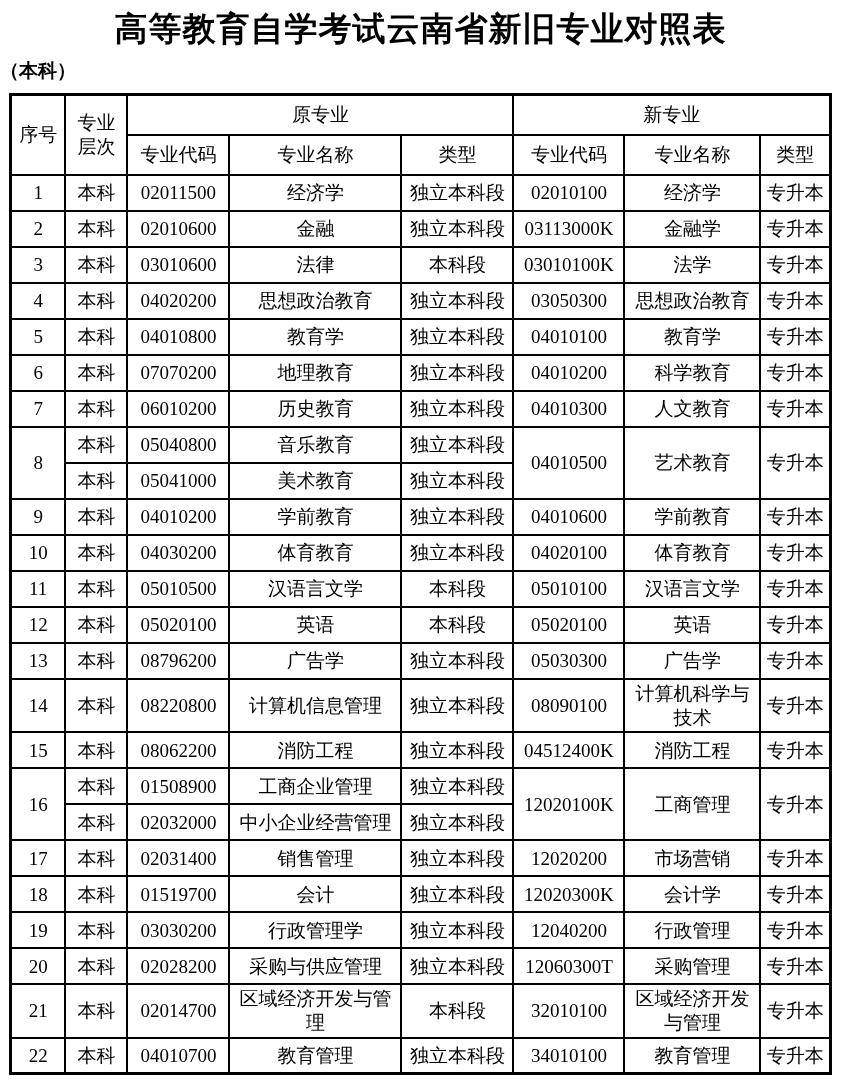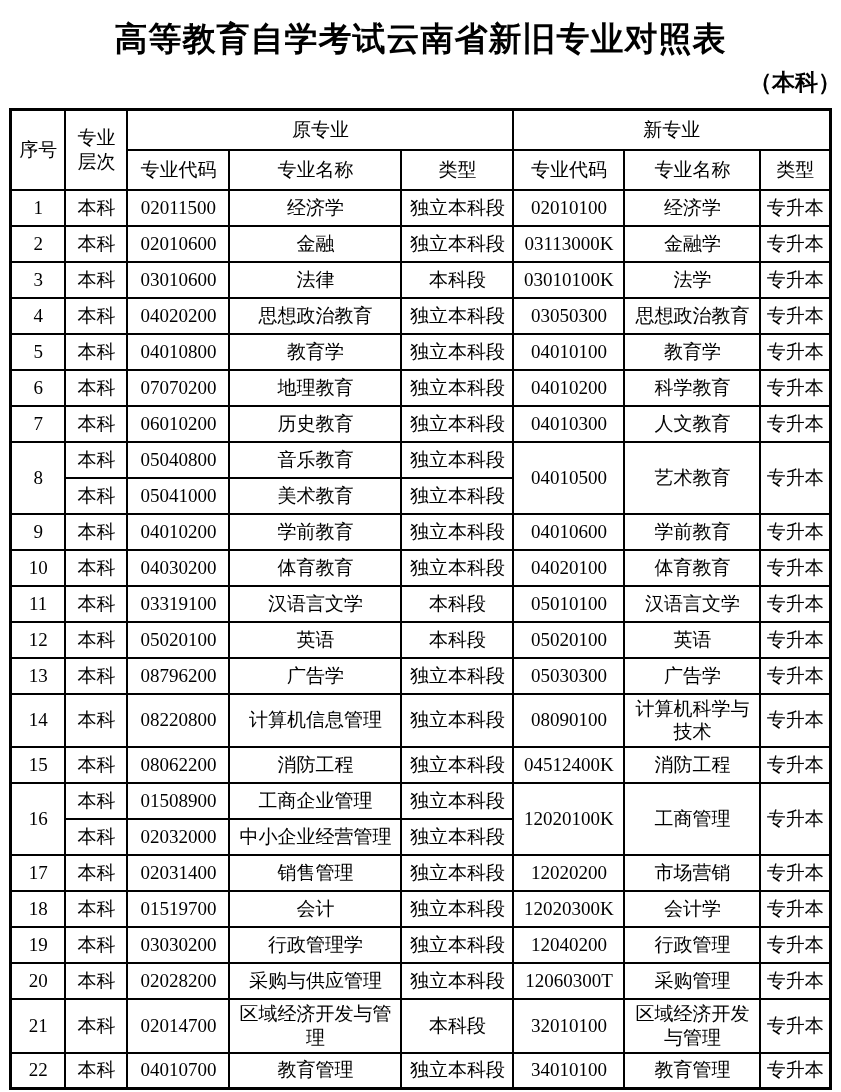--- a/index.html
+++ b/index.html
@@ -9,34 +9,34 @@
     color: #000000;
     font-family: "Liberation Serif", "DejaVu Serif", serif;
   }
   .doc {
     width: 841px;
     height: 1092px;
     margin: 0 auto;
     background: #ffffff;
     overflow: hidden;
     box-sizing: border-box;
-    padding-top: 20px;
+    padding-top: 10px;
   }
   .doc-title {
     margin: 0;
     text-align: center;
     font-size: 33px;
     font-weight: bold;
     line-height: 1.2;
     letter-spacing: 1px;
   }
   .doc-subtitle {
     margin: 10px 0 0 0;
-    text-align: right;
-    font-size: 23px;
+    text-align: left;
+    font-size: 19px;
     font-weight: bold;
     line-height: 1.15;
   }
   table.cmp {
     border-collapse: collapse;
     table-layout: fixed;
     width: 820px;
     margin: 12px auto 0 auto;
     border: 3px solid #000;
   }
@@ -195,21 +195,21 @@
           <td class="c-code">04030200</td>
           <td class="c-name">体育教育</td>
           <td class="c-type">独立本科段</td>
           <td class="c-code">04020100</td>
           <td class="c-name">体育教育</td>
           <td class="c-type">专升本</td>
         </tr>
         <tr>
           <td class="c-seq">11</td>
           <td class="c-level">本科</td>
-          <td class="c-code">03319100</td>
+          <td class="c-code">05010500</td>
           <td class="c-name">汉语言文学</td>
           <td class="c-type">本科段</td>
           <td class="c-code">05010100</td>
           <td class="c-name">汉语言文学</td>
           <td class="c-type">专升本</td>
         </tr>
         <tr>
           <td class="c-seq">12</td>
           <td class="c-level">本科</td>
           <td class="c-code">05020100</td>

